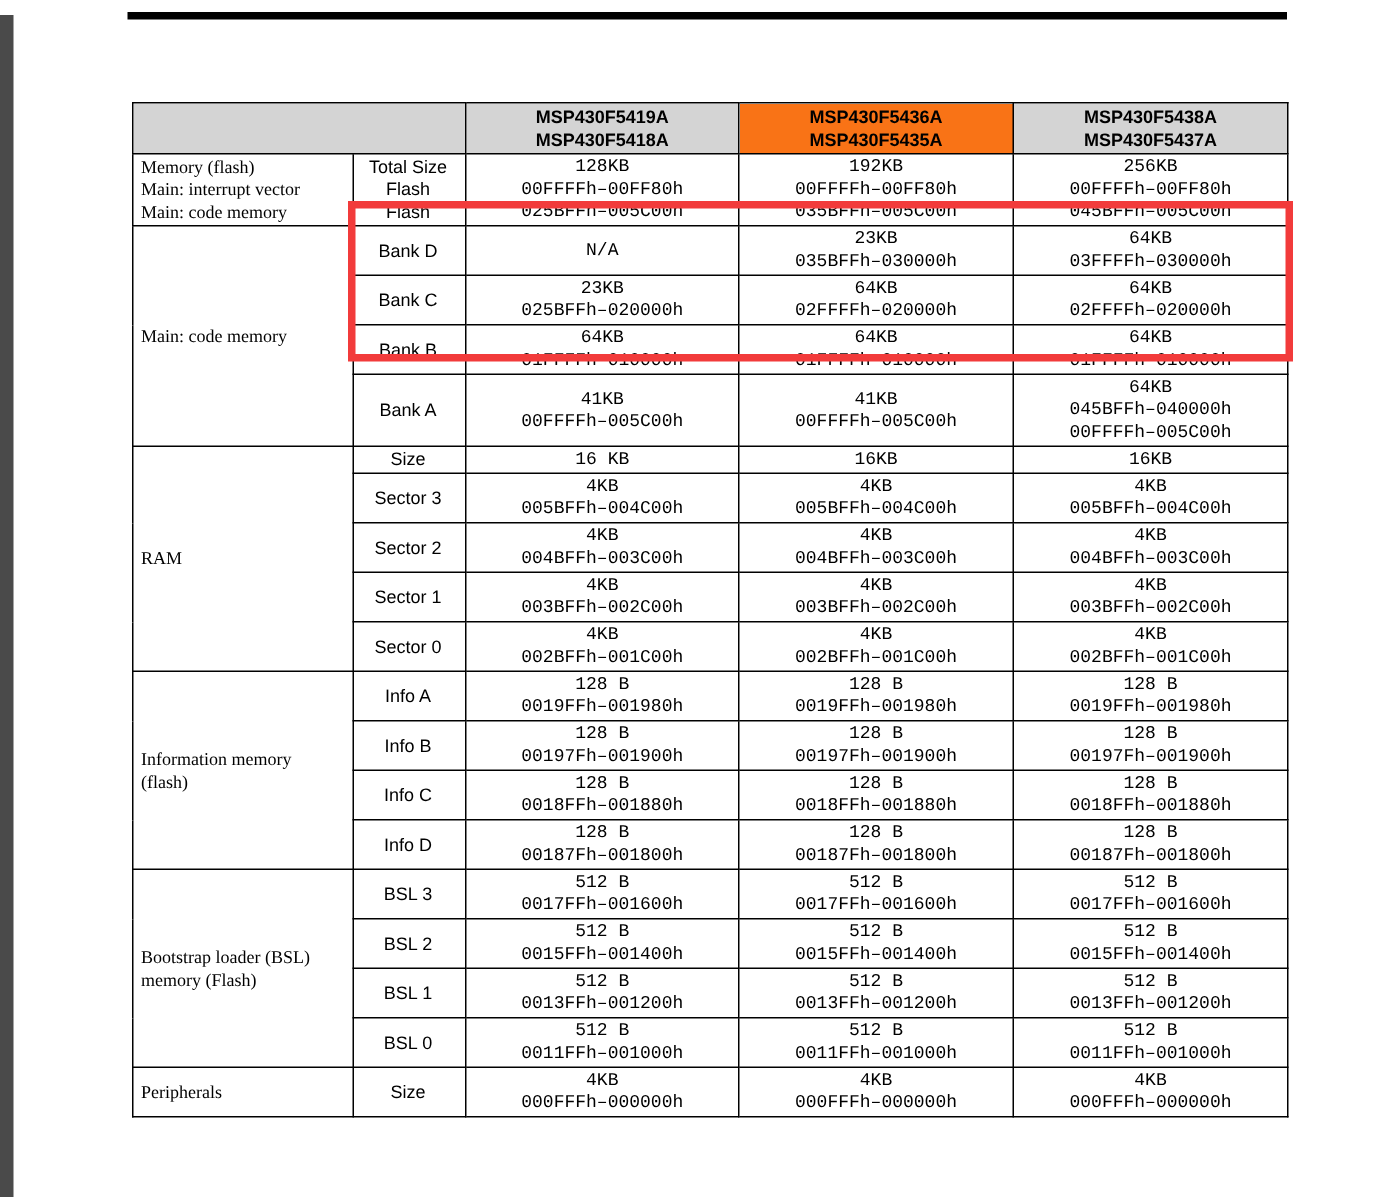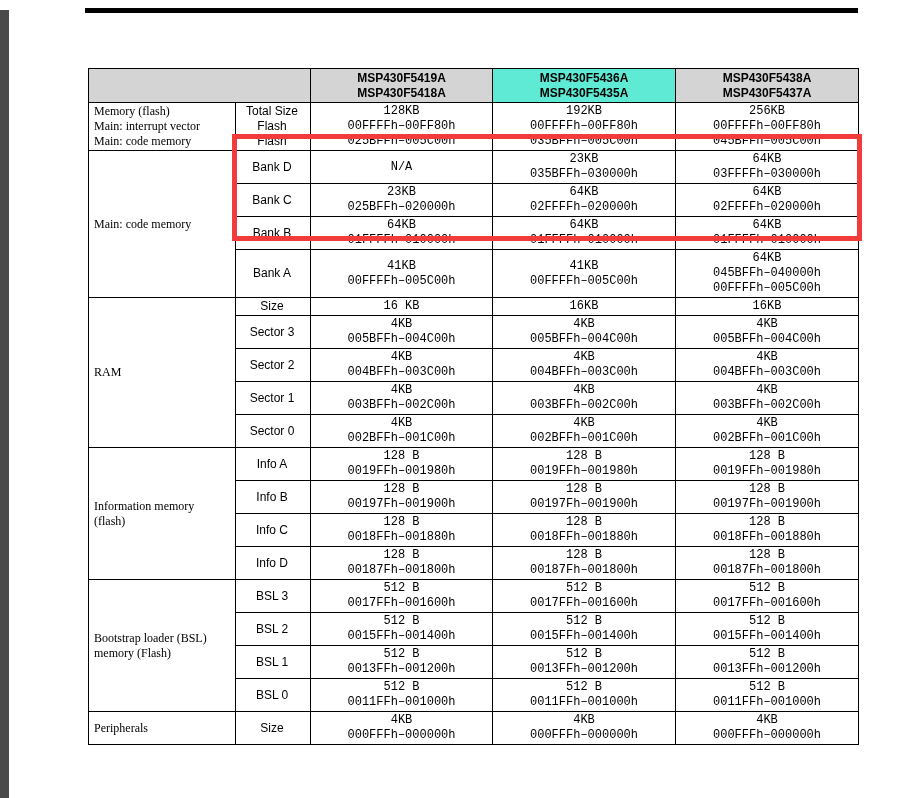--- a/index.html
+++ b/index.html
@@ -42,21 +42,21 @@
         <col style="width:75px">
       <col style="width:182px">
         <col style="width:183px">
         <col style="width:183px">
     </colgroup>
     <thead>
       <tr>
         <th class="corner hdr-bg" colspan="2" style="background: rgb(212, 212, 212);"></th>
         <th class="dev hdr-bg" style="background: rgb(212, 212, 212);">MSP430F5419A
 MSP430F5418A</th>
-        <th class="dev hdr-bg" style="background: #5eead4;">MSP430F5436A
+        <th class="dev hdr-bg" style="background: #f97316;">MSP430F5436A
 MSP430F5435A</th>
         <th class="dev hdr-bg" style="background: rgb(212, 212, 212);">MSP430F5438A
 MSP430F5437A</th>
       </tr>
     </thead>
     <tbody>
         <tr>
           <td class="label" rowspan="1">Memory (flash)
 Main: interrupt vector
 Main: code memory</td>

